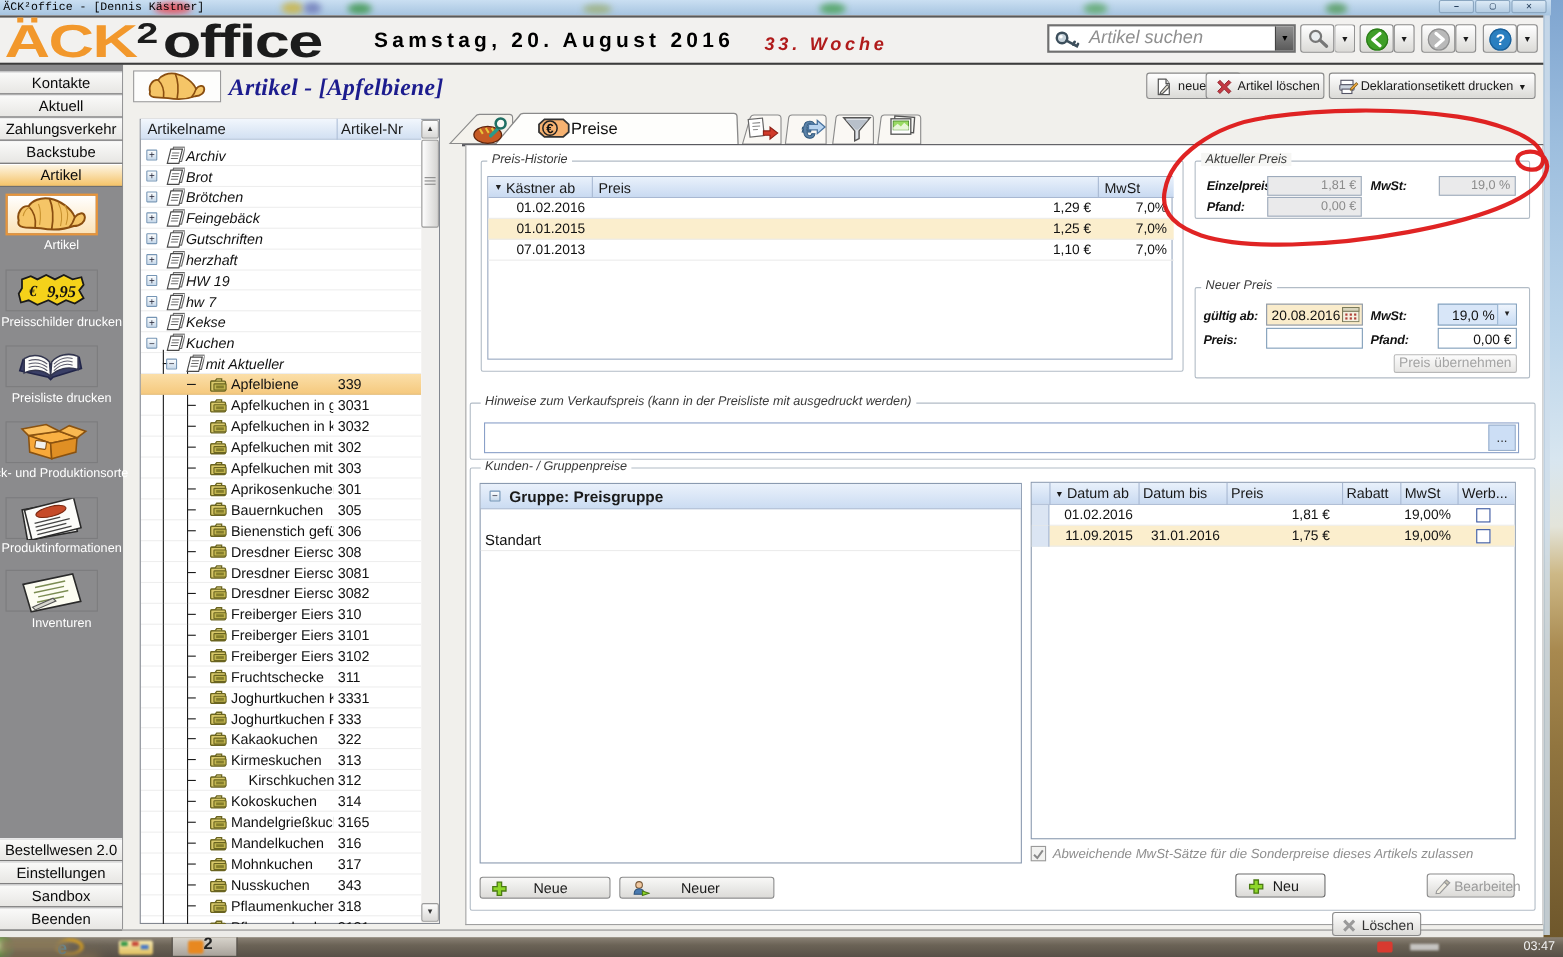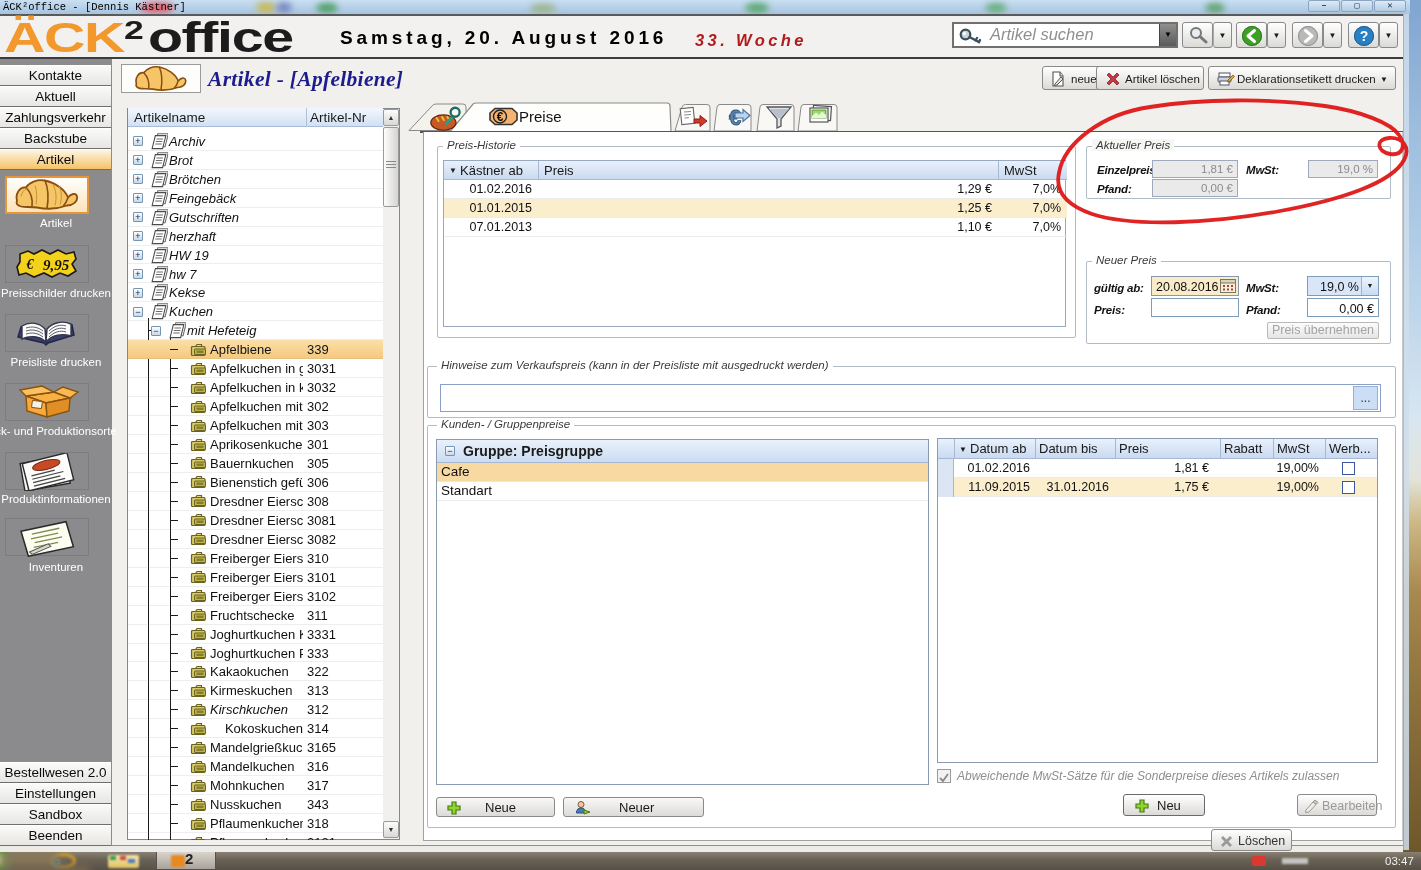--- a/index.html
+++ b/index.html
@@ -379,21 +379,21 @@
             <g transform="translate(4,0) skewX(-14)">
               <rect x="5" y="0.8" width="10.5" height="13" fill="#fff" stroke="#6a6a6a" stroke-width="1.1"></rect>
               <rect x="3" y="2.6" width="10.5" height="13" fill="#fff" stroke="#4a4a4a" stroke-width="1.1"></rect>
               <g stroke="#6a6a6a" stroke-width="0.9">
                 <line x1="5" y1="6" x2="11.5" y2="6"></line>
                 <line x1="5" y1="8.5" x2="11.5" y2="8.5"></line>
                 <line x1="5" y1="11" x2="11.5" y2="11"></line>
               </g>
             </g>
           </svg>
-<div class="ttext cat" style="left:187px;top:323.3px;">mit Hefeteig</div>
+<div class="ttext cat" style="left:187px;top:323.3px;">mit Aktueller</div>
 <div class="abs" style="left:128px;top:340.2px;width:255px;height:19px;background:linear-gradient(#fbdfa9,#f5c87c);"></div>
 <div class="trowline" style="top:358.2px;"></div>
 <div class="hline" style="left:170px;top:349.2px;width:8px;"></div>
 <svg class="abs" style="left:190px;top:342.8px;" width="18" height="14" viewBox="0 0 18 14">
             <path d="M1.5,3.5 L5.5,3.5 L7,1.5 L11.5,1.5 L11.5,3.5" fill="#e8dc86" stroke="#6a6420" stroke-width="1.2"></path>
             <rect x="1.5" y="3.5" width="13.5" height="9" rx="1" fill="#d8c86a" stroke="#6a6420" stroke-width="1.2"></rect>
             <rect x="4.5" y="6" width="11" height="5.5" rx="0.5" fill="#c0b44e" stroke="#6a6420" stroke-width="1"></rect>
             <rect x="6.5" y="7.5" width="7" height="2.5" fill="#857e2c"></rect>
           </svg>
 <div class="ttext leafname" style="left:210px;top:342.2px;">Apfelbiene</div>
@@ -579,31 +579,31 @@
 <div class="ttext leafname" style="left:210px;top:683.3px;">Kirmeskuchen</div>
 <div class="ttext" style="left:307px;top:683.3px;">313</div>
 <div class="trowline" style="top:718.2px;"></div>
 <div class="hline" style="left:170px;top:709.3px;width:8px;"></div>
 <svg class="abs" style="left:190px;top:702.8px;" width="18" height="14" viewBox="0 0 18 14">
             <path d="M1.5,3.5 L5.5,3.5 L7,1.5 L11.5,1.5 L11.5,3.5" fill="#e8dc86" stroke="#6a6420" stroke-width="1.2"></path>
             <rect x="1.5" y="3.5" width="13.5" height="9" rx="1" fill="#d8c86a" stroke="#6a6420" stroke-width="1.2"></rect>
             <rect x="4.5" y="6" width="11" height="5.5" rx="0.5" fill="#c0b44e" stroke="#6a6420" stroke-width="1"></rect>
             <rect x="6.5" y="7.5" width="7" height="2.5" fill="#857e2c"></rect>
           </svg>
-<div class="ttext leafname" style="left:210px;top:702.3px;font-style:italic;">Kirschkuchen</div>
+<div class="ttext leafname" style="left:226px;top:702.3px;">Kirschkuchen</div>
 <div class="ttext" style="left:307px;top:702.3px;">312</div>
 <div class="trowline" style="top:737.2px;"></div>
 <div class="hline" style="left:170px;top:728.2px;width:8px;"></div>
 <svg class="abs" style="left:190px;top:721.8px;" width="18" height="14" viewBox="0 0 18 14">
             <path d="M1.5,3.5 L5.5,3.5 L7,1.5 L11.5,1.5 L11.5,3.5" fill="#e8dc86" stroke="#6a6420" stroke-width="1.2"></path>
             <rect x="1.5" y="3.5" width="13.5" height="9" rx="1" fill="#d8c86a" stroke="#6a6420" stroke-width="1.2"></rect>
             <rect x="4.5" y="6" width="11" height="5.5" rx="0.5" fill="#c0b44e" stroke="#6a6420" stroke-width="1"></rect>
             <rect x="6.5" y="7.5" width="7" height="2.5" fill="#857e2c"></rect>
           </svg>
-<div class="ttext leafname" style="left:210px;top:721.2px;text-align:right;">Kokoskuchen</div>
+<div class="ttext leafname" style="left:210px;top:721.2px;">Kokoskuchen</div>
 <div class="ttext" style="left:307px;top:721.2px;">314</div>
 <div class="trowline" style="top:756.2px;"></div>
 <div class="hline" style="left:170px;top:747.2px;width:8px;"></div>
 <svg class="abs" style="left:190px;top:740.7px;" width="18" height="14" viewBox="0 0 18 14">
             <path d="M1.5,3.5 L5.5,3.5 L7,1.5 L11.5,1.5 L11.5,3.5" fill="#e8dc86" stroke="#6a6420" stroke-width="1.2"></path>
             <rect x="1.5" y="3.5" width="13.5" height="9" rx="1" fill="#d8c86a" stroke="#6a6420" stroke-width="1.2"></rect>
             <rect x="4.5" y="6" width="11" height="5.5" rx="0.5" fill="#c0b44e" stroke="#6a6420" stroke-width="1"></rect>
             <rect x="6.5" y="7.5" width="7" height="2.5" fill="#857e2c"></rect>
           </svg>
 <div class="ttext leafname" style="left:210px;top:740.2px;">Mandelgrießkuch</div>
@@ -831,21 +831,20 @@
   <div style="position:absolute;right:2px;top:1px;width:25px;height:24px;background:#ccdef5;border:1px solid #9ab0cc;text-align:center;font-size:12px;line-height:22px;color:#333;">...</div>
 </div>
 
 <div class="gbox" style="left:427px;top:425px;width:969px;height:403px;"></div>
 <div class="glabel" style="left:437px;top:418px;">Kunden- / Gruppenpreise</div>
 <div class="abs" style="left:436px;top:439px;width:493px;height:346px;background:#fff;border:1px solid #8a9ab0;">
   <div style="position:absolute;left:0;top:0;width:491px;height:23px;background:linear-gradient(#eaf1fb,#cbdcf2);border-bottom:1px solid #a8b8d2;">
     <div class="pbox" style="left:8px;top:6px;">−</div>
     <span style="position:absolute;left:26px;top:3px;font-size:14px;font-weight:bold;color:#1a1a1a;">Gruppe: Preisgruppe</span>
   </div>
-  <div style="position:absolute;left:0;top:23px;width:491px;height:19px;background:#f8d9a1;border-bottom:1px solid #e8e8e8;font-size:13.5px;color:#111;padding:1px 0 0 4px;">Cafe</div>
   <div style="position:absolute;left:0;top:42px;width:491px;height:19px;border-bottom:1px solid #ececec;font-size:13.5px;color:#111;padding:1px 0 0 4px;">Standart</div>
 </div>
 <div class="btn" style="left:436px;top:797px;width:119px;height:20px;background:linear-gradient(#f8f8f7,#dcdbd8);">
   <svg style="position:absolute;left:10px;top:3px;" width="14" height="14" viewBox="0 0 14 14">
         <path d="M5,1 L9,1 L9,5 L13,5 L13,9 L9,9 L9,13 L5,13 L5,9 L1,9 L1,5 L5,5 Z" fill="#8ed62a" stroke="#4a7a12" stroke-width="1.2"></path>
       </svg>
   <span style="position:absolute;left:48px;top:2px;">Neue</span>
 </div>
 <div class="btn" style="left:563px;top:797px;width:141px;height:20px;background:linear-gradient(#f8f8f7,#dcdbd8);">
   <svg style="position:absolute;left:11px;top:2px;" width="16" height="16" viewBox="0 0 16 16">

